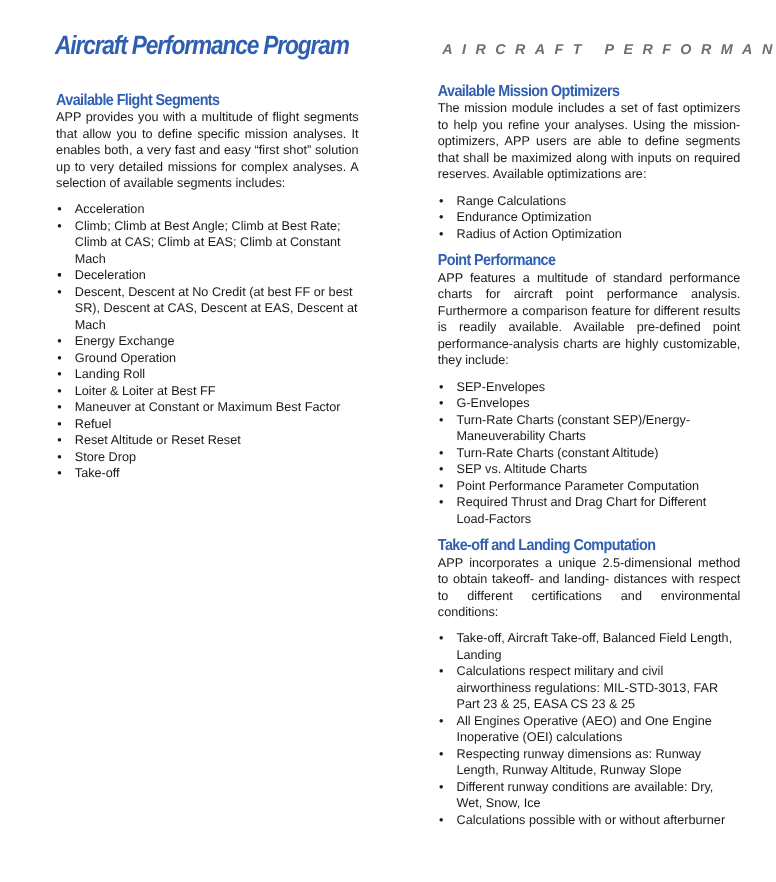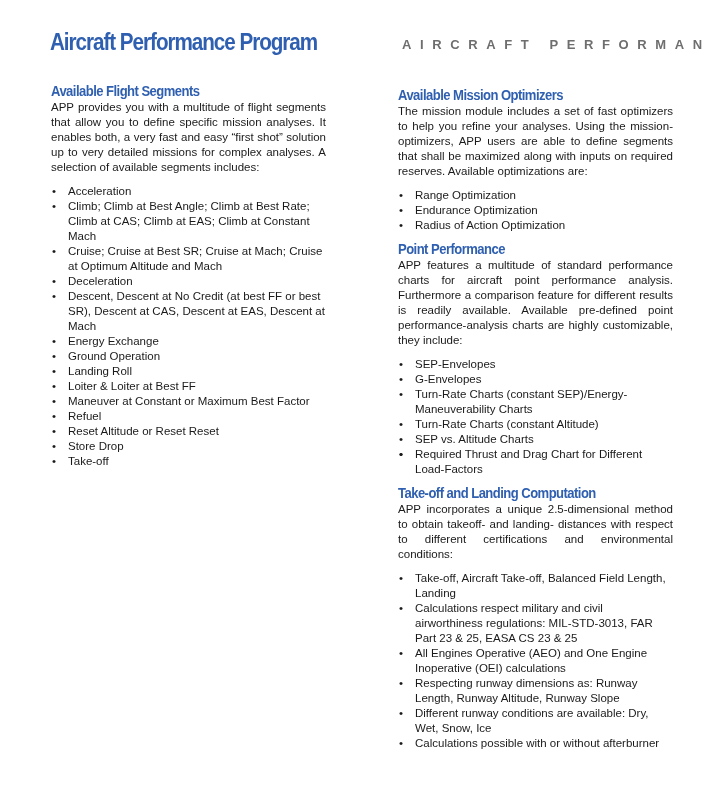--- a/index.html
+++ b/index.html
@@ -1,26 +1,26 @@
 <!DOCTYPE html>
 <html><head>
 <meta charset="utf-8">
 <style>
   html, body { margin: 0; padding: 0; background: #ffffff; }
   body { width: 705px; height: 802px; position: relative; overflow: hidden;
          font-family: "Liberation Sans", sans-serif; color: #1a1a1a; }
-  .header { position: absolute; left: 50px; top: 28px; white-space: nowrap; }
+  .header { position: absolute; left: 50px; top: 28px; white-space: nowrap; font-style: italic; }
   .title { font-family: "Liberation Sans", sans-serif; font-weight: bold; font-size: 24px;
            color: #2f5fb0; letter-spacing: -1.2px; transform: scaleX(0.86); transform-origin: left center;
            display: inline-block; vertical-align: baseline; }
   .subtitle { position: absolute; left: 352px; top: 9px; font-family: "Liberation Sans", sans-serif;
               font-weight: bold; font-size: 13px; color: #6e6e6e; letter-spacing: 8.6px; white-space: nowrap; }
   .col { position: absolute; width: 275px; font-size: 11.5px; line-height: 15px; }
   .col.left { left: 51px; top: 83px; }
-  .col.right { left: 398px; top: 87px; }
+  .col.right { left: 398px; top: 75px; }
   .section-h { font-family: "Liberation Sans", sans-serif; font-weight: bold; font-size: 14.5px;
                color: #2f5fb0; letter-spacing: -0.6px; transform: scaleX(0.9); transform-origin: left;
                white-space: nowrap; margin: 0; line-height: 17px; }
   .para { text-align: justify; margin: 0; }
   ul { list-style: none; margin: 0; padding: 0; }
   ul.bl { margin-top: 9px; }
   li { position: relative; padding-left: 17px; }
   li .bullet { position: absolute; left: 1px; top: 0; }
   .gap { height: 8px; }
 </style>
@@ -32,57 +32,57 @@
   <span class="subtitle">AIRCRAFT PERFORMANCE</span>
 </div>
 
 <div class="col left">
   <div>
     <h2 class="section-h">Available Flight Segments</h2>
     <p class="para">APP provides you with a multitude of flight segments that allow you to define specific mission analyses. It enables both, a very fast and easy “first shot” solution up to very detailed missions for complex analyses. A selection of available segments includes:</p>
     <ul class="bl">
         <li><span class="bullet">•</span><span>Acceleration</span></li>
         <li><span class="bullet">•</span><span>Climb; Climb at Best Angle; Climb at Best Rate; Climb at CAS; Climb at EAS; Climb at Constant Mach</span></li>
-        <li><span class="bullet">•</span><span>Cruise; Cruise at Best SR; Cruise at Mach; Cruise at Optimum Altitude and Mach</span></li>
+        <li><span class="bullet">•</span></li>
         <li><span class="bullet">•</span><span>Deceleration</span></li>
         <li><span class="bullet">•</span><span>Descent, Descent at No Credit (at best FF or best SR), Descent at CAS, Descent at EAS, Descent at Mach</span></li>
         <li><span class="bullet">•</span><span>Energy Exchange</span></li>
         <li><span class="bullet">•</span><span>Ground Operation</span></li>
         <li><span class="bullet">•</span><span>Landing Roll</span></li>
         <li><span class="bullet">•</span><span>Loiter &amp; Loiter at Best FF</span></li>
         <li><span class="bullet">•</span><span>Maneuver at Constant or Maximum Best Factor</span></li>
         <li><span class="bullet">•</span><span>Refuel</span></li>
         <li><span class="bullet">•</span><span>Reset Altitude or Reset Reset</span></li>
         <li><span class="bullet">•</span><span>Store Drop</span></li>
         <li><span class="bullet">•</span><span>Take-off</span></li>
       </ul>
   </div>
 </div>
 
 <div class="col right">
   <div>
     <h2 class="section-h">Available Mission Optimizers</h2>
     <p class="para">The mission module includes a set of fast optimizers to help you refine your analyses. Using the mission-optimizers, APP users are able to define segments that shall be maximized along with inputs on required reserves. Available optimizations are:</p>
     <ul class="bl">
-        <li><span class="bullet">•</span><span>Range Optimization</span></li>
+        <li><span class="bullet">•</span><span>Range Calculations</span></li>
         <li><span class="bullet">•</span><span>Endurance Optimization</span></li>
         <li><span class="bullet">•</span><span>Radius of Action Optimization</span></li>
       </ul>
   </div>
   <div class="gap"></div>
   <div>
     <h2 class="section-h">Point Performance</h2>
     <p class="para">APP features a multitude of standard performance charts for aircraft point performance analysis. Furthermore a comparison feature for different results is readily available. Available pre-defined point performance-analysis charts are highly customizable, they include:</p>
     <ul class="bl">
         <li><span class="bullet">•</span><span>SEP-Envelopes</span></li>
         <li><span class="bullet">•</span><span>G-Envelopes</span></li>
         <li><span class="bullet">•</span><span>Turn-Rate Charts (constant SEP)/Energy-Maneuverability Charts</span></li>
         <li><span class="bullet">•</span><span>Turn-Rate Charts (constant Altitude)</span></li>
         <li><span class="bullet">•</span><span>SEP vs. Altitude Charts</span></li>
-        <li><span class="bullet">•</span></li>
+        <li><span class="bullet">•</span><span>Point Performance Parameter Computation</span></li>
         <li><span class="bullet">•</span><span>Required Thrust and Drag Chart for Different Load-Factors</span></li>
       </ul>
   </div>
   <div class="gap"></div>
   <div>
     <h2 class="section-h">Take-off and Landing Computation</h2>
     <p class="para">APP incorporates a unique 2.5-dimensional method to obtain takeoff- and landing- distances with respect to different certifications and environmental conditions:</p>
     <ul class="bl">
         <li><span class="bullet">•</span><span>Take-off, Aircraft Take-off, Balanced Field Length, Landing</span></li>
         <li><span class="bullet">•</span><span>Calculations respect military and civil airworthiness regulations: MIL-STD-3013, FAR Part 23 &amp; 25, EASA CS 23 &amp; 25</span></li>

